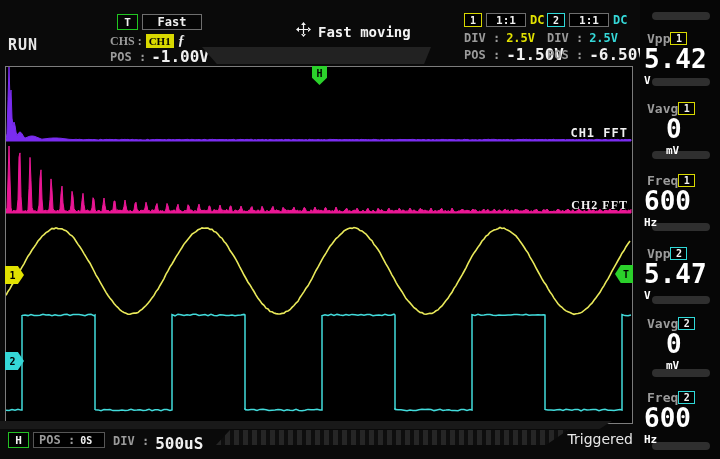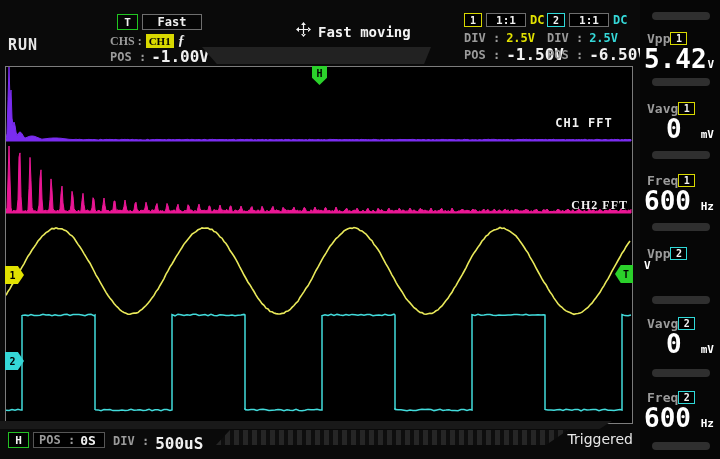--- a/index.html
+++ b/index.html
@@ -55,21 +55,21 @@
   #sidebar { position:absolute; left:640px; top:0; width:80px; height:459px; background:#060606; }
   .pill { position:absolute; left:12px; width:58px; height:8px; border-radius:4px; background:#2f2f2f; }
   .meas-label-row { position:absolute; left:7px; right:6px; display:flex;
                     justify-content:flex-start; align-items:center; }
   .meas-label { color:#9b9b9b; font-size:13px; }
   .meas-badge { width:17px; height:13px; display:flex; align-items:center; justify-content:center;
                 font-size:10px; color:#f2f2f2; background:#000; }
   .meas-badge.ch1 { border:1px solid #d8d800; }
   .meas-badge.ch2 { border:1px solid #2fd8d8; }
   .meas-value-row { position:absolute; left:4px; right:6px; display:flex;
-                    justify-content:space-between; align-items:baseline; }
+                    justify-content:space-between; align-items:baseline;flex-direction:column; }
   .meas-value { color:#fff; font-size:26px; }
   .meas-unit  { color:#fff; font-size:11px; }
 
   
   #footer { position:absolute; left:0; top:429px; width:636px; height:30px; background:#0a0a0a; }
   .bezel-strip { position:absolute; left:0; top:421px; width:612px; height:9px; background:#191919;
                  clip-path:polygon(0 0,100% 0,calc(100% - 14px) 100%,0 100%); }
   .grip { position:absolute; left:216px; top:430px; width:352px; height:15px;
           background:repeating-linear-gradient(90deg,#262626 0 5px,#0e0e0e 5px 9px);
           clip-path:polygon(14px 0,100% 0,calc(100% - 22px) 100%,0 100%); }
@@ -145,21 +145,21 @@
   </div>
 
   <div id="display"></div>
   <svg id="wave-svg" viewBox="6 67 626 356" preserveAspectRatio="none">
       <path d="M6,141L6,139.6L7,133.2L8,99.6L9,67.0L10,99.6L11,90.0L12,118.1L13,125.4L14,122.0L15,125.4L16,132.1L17,135.4L18,133.8L19,132.5L20,132.0L21,132.5L22,133.8L23,135.4L24,137.1L25,138.1L26,137.7L27,137.3L28,136.9L29,136.5L30,136.2L31,136.1L32,136.0L33,136.1L34,136.2L35,136.5L36,136.9L37,137.3L38,137.7L39,138.1L40,138.5L41,138.9L42,139.2L43,139.0L44,138.9L45,138.8L46,138.7L47,138.6L48,138.4L49,138.3L50,138.2L51,138.2L52,138.1L53,138.0L54,138.0L55,138.0L56,138.0L57,138.0L58,138.1L59,138.2L60,138.2L61,138.3L62,138.4L63,138.6L64,138.7L65,138.8L66,138.9L67,139.0L68,139.2L69,139.3L70,139.4L71,139.4L72,139.5L73,139.6L74,139.5L75,139.4L76,139.3L77,139.4L78,139.6L79,139.3L80,139.3L81,139.6L82,139.4L83,140.0L84,139.6L85,139.8L86,139.5L87,139.6L88,139.5L89,139.3L90,139.6L91,139.4L92,139.7L93,139.6L94,139.5L95,139.6L96,139.8L97,139.8L98,140.0L99,140.0L100,139.3L101,139.4L102,139.6L103,140.0L104,139.6L105,139.6L106,139.5L107,139.3L108,139.8L109,139.3L110,139.5L111,139.4L112,139.6L113,139.4L114,139.9L115,139.3L116,139.6L117,139.6L118,139.9L119,139.7L120,139.9L121,139.4L122,139.4L123,139.5L124,139.5L125,139.3L126,139.6L127,139.5L128,139.3L129,139.7L130,139.8L131,139.6L132,139.4L133,139.4L134,139.9L135,139.6L136,139.7L137,139.6L138,139.9L139,139.8L140,139.7L141,139.7L142,139.9L143,140.0L144,139.9L145,140.0L146,139.9L147,139.4L148,139.3L149,140.0L150,139.9L151,139.7L152,139.7L153,139.5L154,139.7L155,139.7L156,139.4L157,139.5L158,139.4L159,139.6L160,139.4L161,139.7L162,139.6L163,139.8L164,139.6L165,139.5L166,139.9L167,139.8L168,139.4L169,139.4L170,139.5L171,139.7L172,139.8L173,139.4L174,139.8L175,139.7L176,139.7L177,139.4L178,139.7L179,139.3L180,139.6L181,139.7L182,139.8L183,139.6L184,139.8L185,139.4L186,139.6L187,139.3L188,139.4L189,139.7L190,139.7L191,139.5L192,139.3L193,139.6L194,139.5L195,139.9L196,139.5L197,139.7L198,139.6L199,139.4L200,139.7L201,139.8L202,139.9L203,139.5L204,139.5L205,139.3L206,139.8L207,139.8L208,140.0L209,139.5L210,139.4L211,139.5L212,139.4L213,139.3L214,139.8L215,139.3L216,139.8L217,139.6L218,139.7L219,139.5L220,139.5L221,139.6L222,139.5L223,139.6L224,139.6L225,139.8L226,139.4L227,139.7L228,139.9L229,139.5L230,139.7L231,139.6L232,139.6L233,139.4L234,139.3L235,139.9L236,139.9L237,139.8L238,139.6L239,139.7L240,139.4L241,139.4L242,139.6L243,139.4L244,139.8L245,139.7L246,139.4L247,139.5L248,139.4L249,139.8L250,139.4L251,139.3L252,139.4L253,140.0L254,139.9L255,139.5L256,139.9L257,139.9L258,139.4L259,139.8L260,139.6L261,139.8L262,139.4L263,139.5L264,140.0L265,139.7L266,139.3L267,139.9L268,139.9L269,139.7L270,139.4L271,139.5L272,139.8L273,139.7L274,139.9L275,139.7L276,139.7L277,139.6L278,139.9L279,139.5L280,139.8L281,139.5L282,139.4L283,140.0L284,139.9L285,139.5L286,139.4L287,139.8L288,139.4L289,139.5L290,139.8L291,139.9L292,139.9L293,139.3L294,139.5L295,139.8L296,139.6L297,140.0L298,139.6L299,139.7L300,139.5L301,139.9L302,139.5L303,139.9L304,139.8L305,139.9L306,139.4L307,140.0L308,140.0L309,139.3L310,139.4L311,139.7L312,139.6L313,139.5L314,139.9L315,139.6L316,139.9L317,139.6L318,139.5L319,139.4L320,140.0L321,139.6L322,139.7L323,140.0L324,139.4L325,139.8L326,139.9L327,139.8L328,139.8L329,139.4L330,139.4L331,139.4L332,139.5L333,139.5L334,139.4L335,139.6L336,139.5L337,139.5L338,139.8L339,139.7L340,139.5L341,139.8L342,139.8L343,139.7L344,139.6L345,139.5L346,139.7L347,139.5L348,139.8L349,139.5L350,139.6L351,139.7L352,139.7L353,139.4L354,139.9L355,139.6L356,139.6L357,139.5L358,139.6L359,139.9L360,139.7L361,139.3L362,139.5L363,139.6L364,139.5L365,139.8L366,139.3L367,140.0L368,139.5L369,139.7L370,139.8L371,139.7L372,139.8L373,139.4L374,139.3L375,139.6L376,139.3L377,139.9L378,139.7L379,139.9L380,140.0L381,139.5L382,139.5L383,139.8L384,140.0L385,139.7L386,139.5L387,139.8L388,139.6L389,139.3L390,139.8L391,139.6L392,139.5L393,139.8L394,139.9L395,139.6L396,139.9L397,139.6L398,139.7L399,139.5L400,139.4L401,139.5L402,139.6L403,139.5L404,139.6L405,139.5L406,139.6L407,139.6L408,139.6L409,139.5L410,139.5L411,139.5L412,139.4L413,139.4L414,139.5L415,139.6L416,139.9L417,139.8L418,139.3L419,139.9L420,139.4L421,140.0L422,139.5L423,139.6L424,139.4L425,139.8L426,139.9L427,139.8L428,139.5L429,139.5L430,139.8L431,139.9L432,139.8L433,139.3L434,139.9L435,139.9L436,139.8L437,139.5L438,140.0L439,139.5L440,140.0L441,139.3L442,139.6L443,139.3L444,139.6L445,139.7L446,139.5L447,139.8L448,139.7L449,139.5L450,139.5L451,139.6L452,139.5L453,139.7L454,139.6L455,139.8L456,140.0L457,139.7L458,139.8L459,139.5L460,139.9L461,139.8L462,139.9L463,139.8L464,139.3L465,139.4L466,139.6L467,139.5L468,139.4L469,140.0L470,139.9L471,139.9L472,139.7L473,139.7L474,139.9L475,139.7L476,139.7L477,140.0L478,140.0L479,139.6L480,139.7L481,139.8L482,140.0L483,139.7L484,139.5L485,139.4L486,139.6L487,139.5L488,139.3L489,139.3L490,139.8L491,139.4L492,139.4L493,139.4L494,139.3L495,139.5L496,139.5L497,139.8L498,139.8L499,139.4L500,139.8L501,139.5L502,140.0L503,139.6L504,139.6L505,139.8L506,139.7L507,139.5L508,139.4L509,139.8L510,140.0L511,139.6L512,139.7L513,140.0L514,140.0L515,139.7L516,139.9L517,139.5L518,139.5L519,139.4L520,139.5L521,139.5L522,139.6L523,139.3L524,139.4L525,139.6L526,139.3L527,139.4L528,139.8L529,139.4L530,139.4L531,139.7L532,139.7L533,139.8L534,139.7L535,139.3L536,139.5L537,139.8L538,139.5L539,139.5L540,139.6L541,139.5L542,139.6L543,139.4L544,139.9L545,139.4L546,139.4L547,139.9L548,139.7L549,139.5L550,139.5L551,139.6L552,139.7L553,139.3L554,139.3L555,139.9L556,139.5L557,139.8L558,139.6L559,139.7L560,139.6L561,139.7L562,139.5L563,139.6L564,139.4L565,139.9L566,139.9L567,139.4L568,139.9L569,139.4L570,139.8L571,139.6L572,139.8L573,139.4L574,139.8L575,139.9L576,139.7L577,139.6L578,139.9L579,139.3L580,140.0L581,139.6L582,139.6L583,139.9L584,139.4L585,139.3L586,139.5L587,140.0L588,139.9L589,139.6L590,139.8L591,139.8L592,139.7L593,139.9L594,139.9L595,139.7L596,139.5L597,139.3L598,139.5L599,139.5L600,139.7L601,139.8L602,139.9L603,139.8L604,139.6L605,139.6L606,139.4L607,139.9L608,139.8L609,139.9L610,139.7L611,139.5L612,139.3L613,139.9L614,139.5L615,139.3L616,139.7L617,139.4L618,139.4L619,139.7L620,140.0L621,139.8L622,139.4L623,139.9L624,139.7L625,139.4L626,139.5L627,139.7L628,139.6L629,139.5L630,139.5L631,139.5L631,141Z" fill="#7a2cf0" stroke="#7a2cf0" stroke-width="1"></path>
       <path d="M6,213L6,210.8L7,207.9L8,179.0L9,146.0L10,179.0L11,207.9L12,211.8L13,210.7L14,210.5L15,210.9L16,210.8L17,210.0L18,199.2L19,156.9L20,152.9L21,196.2L22,210.9L23,211.3L24,211.0L25,211.1L26,210.6L27,211.7L28,209.4L29,188.3L30,157.4L31,180.7L32,207.5L33,210.2L34,211.2L35,210.5L36,211.4L37,211.9L38,210.2L39,205.1L40,177.7L41,169.8L42,199.0L43,211.0L44,210.7L45,210.6L46,210.0L47,211.7L48,210.0L49,210.0L50,199.5L51,178.9L52,190.2L53,208.4L54,210.8L55,210.7L56,211.4L57,210.8L58,210.2L59,211.8L60,208.8L61,193.7L62,186.1L63,202.9L64,209.6L65,211.0L66,210.9L67,211.2L68,211.9L69,210.2L70,211.0L71,205.2L72,191.3L73,196.3L74,209.0L75,210.0L76,211.6L77,211.7L78,210.5L79,210.5L80,211.7L81,210.2L82,200.5L83,193.3L84,204.4L85,210.5L86,211.0L87,209.8L88,210.6L89,211.0L90,211.3L91,210.8L92,207.9L93,197.7L94,199.5L95,209.3L96,211.7L97,211.8L98,210.2L99,210.7L100,210.8L101,211.8L102,210.7L103,204.5L104,198.0L105,205.5L106,210.6L107,210.6L108,210.6L109,210.8L110,211.8L111,210.4L112,210.4L113,209.3L114,201.1L115,201.1L116,209.3L117,210.4L118,209.7L119,211.2L120,209.8L121,211.1L122,210.2L123,210.4L124,206.4L125,200.0L126,205.6L127,210.8L128,210.5L129,211.5L130,210.3L131,211.2L132,211.8L133,210.7L134,210.1L135,203.4L136,202.2L137,209.2L138,210.2L139,212.0L140,211.0L141,210.0L142,210.6L143,210.3L144,210.5L145,208.0L146,202.2L147,205.9L148,211.1L149,210.1L150,211.8L151,211.8L152,209.6L153,210.5L154,210.3L155,210.0L156,205.6L157,203.5L158,209.2L159,211.6L160,210.6L161,211.1L162,211.0L163,210.7L164,211.9L165,211.7L166,209.0L167,203.4L168,205.9L169,210.3L170,211.0L171,211.2L172,210.6L173,211.1L174,209.7L175,211.3L176,210.9L177,206.9L178,204.2L179,209.1L180,210.7L181,210.5L182,212.0L183,211.7L184,211.6L185,210.0L186,211.7L187,209.7L188,204.7L189,206.0L190,210.0L191,210.2L192,210.1L193,211.8L194,211.8L195,210.2L196,211.5L197,211.3L198,207.4L199,204.1L200,208.5L201,210.5L202,210.3L203,210.6L204,210.2L205,210.3L206,211.1L207,210.2L208,210.4L209,205.9L210,206.3L211,210.5L212,211.9L213,210.6L214,209.7L215,209.9L216,210.8L217,209.9L218,211.6L219,208.5L220,205.0L221,208.5L222,209.6L223,211.7L224,209.9L225,210.9L226,209.8L227,209.6L228,211.1L229,210.7L230,206.3L231,205.9L232,210.4L233,211.8L234,211.8L235,209.8L236,210.7L237,210.6L238,211.4L239,209.8L240,209.4L241,206.0L242,208.6L243,211.5L244,210.9L245,211.1L246,211.7L247,211.1L248,211.7L249,209.8L250,210.6L251,207.5L252,206.5L253,210.3L254,210.6L255,210.7L256,211.4L257,210.8L258,209.7L259,211.3L260,210.9L261,209.8L262,206.2L263,208.2L264,210.5L265,211.9L266,211.8L267,210.2L268,211.6L269,211.5L270,211.0L271,210.1L272,207.9L273,206.3L274,210.0L275,211.1L276,210.2L277,209.8L278,211.2L279,210.3L280,211.8L281,211.7L282,210.5L283,207.3L284,208.4L285,209.8L286,209.8L287,211.7L288,209.8L289,211.1L290,210.3L291,210.6L292,210.1L293,209.0L294,207.1L295,210.0L296,211.2L297,210.3L298,210.3L299,211.9L300,210.3L301,211.7L302,211.0L303,210.2L304,207.5L305,208.1L306,210.2L307,211.7L308,211.8L309,211.6L310,212.0L311,209.7L312,211.4L313,210.4L314,209.3L315,207.0L316,209.7L317,210.2L318,210.5L319,209.7L320,210.7L321,210.1L322,210.7L323,211.1L324,211.0L325,207.8L326,207.8L327,210.7L328,210.9L329,210.4L330,210.7L331,211.5L332,210.4L333,211.3L334,211.3L335,209.7L336,207.0L337,209.3L338,211.6L339,210.6L340,210.9L341,211.5L342,211.8L343,211.9L344,211.1L345,209.8L346,208.9L347,208.4L348,211.0L349,211.2L350,210.5L351,212.0L352,211.1L353,210.7L354,210.1L355,210.3L356,210.4L357,208.1L358,209.6L359,211.6L360,211.8L361,211.7L362,211.5L363,210.0L364,211.6L365,211.7L366,211.5L367,209.2L368,208.2L369,210.8L370,211.1L371,212.0L372,211.5L373,210.1L374,210.9L375,212.0L376,211.9L377,210.6L378,208.2L379,209.3L380,211.5L381,209.9L382,209.8L383,211.4L384,211.2L385,211.7L386,211.6L387,211.6L388,209.4L389,208.1L390,210.1L391,211.1L392,209.9L393,210.9L394,211.3L395,210.5L396,210.4L397,210.4L398,210.9L399,208.3L400,209.0L401,211.0L402,211.0L403,209.7L404,211.3L405,210.5L406,211.8L407,210.5L408,211.7L409,209.7L410,208.0L411,210.1L412,210.2L413,211.5L414,209.7L415,211.0L416,211.1L417,211.5L418,211.9L419,209.9L420,208.5L421,208.8L422,209.9L423,209.9L424,211.6L425,209.8L426,211.0L427,210.7L428,211.2L429,211.2L430,210.0L431,208.0L432,210.0L433,211.8L434,211.3L435,210.5L436,210.9L437,211.4L438,210.7L439,210.5L440,210.2L441,208.8L442,208.5L443,211.0L444,211.7L445,210.3L446,211.2L447,211.6L448,210.5L449,211.4L450,211.6L451,210.3L452,208.0L453,209.7L454,211.4L455,212.0L456,211.8L457,211.9L458,211.2L459,210.8L460,211.2L461,209.7L462,209.8L463,209.2L464,211.2L465,210.4L466,211.0L467,209.9L468,211.1L469,210.2L470,211.6L471,211.4L472,209.8L473,209.1L474,210.1L475,209.9L476,209.9L477,211.4L478,212.0L479,211.6L480,210.8L481,211.9L482,210.4L483,210.0L484,209.1L485,210.7L486,211.5L487,209.8L488,209.7L489,210.4L490,211.7L491,211.2L492,211.3L493,210.8L494,209.2L495,209.7L496,211.6L497,211.3L498,211.1L499,209.7L500,210.6L501,210.9L502,211.6L503,210.5L504,210.2L505,209.0L506,209.8L507,210.9L508,209.7L509,211.7L510,211.4L511,210.6L512,210.1L513,211.2L514,211.2L515,209.3L516,209.7L517,210.0L518,209.9L519,211.3L520,210.9L521,211.0L522,211.0L523,211.0L524,210.3L525,210.4L526,209.0L527,210.6L528,209.7L529,211.6L530,212.0L531,210.6L532,211.5L533,212.0L534,210.0L535,210.3L536,209.5L537,209.5L538,211.4L539,211.8L540,211.6L541,211.9L542,212.0L543,209.8L544,209.9L545,210.1L546,210.4L547,209.0L548,210.1L549,211.4L550,211.9L551,211.1L552,211.7L553,211.3L554,211.0L555,211.3L556,211.5L557,209.7L558,209.3L559,209.9L560,210.3L561,211.7L562,210.8L563,210.4L564,212.0L565,211.1L566,210.3L567,210.0L568,209.0L569,210.2L570,210.9L571,211.5L572,210.6L573,209.7L574,211.5L575,211.8L576,211.2L577,210.8L578,209.9L579,209.2L580,209.7L581,211.0L582,211.1L583,211.7L584,210.3L585,211.0L586,211.4L587,211.7L588,211.0L589,209.1L590,210.0L591,210.6L592,211.1L593,209.9L594,210.0L595,211.7L596,211.1L597,211.0L598,211.3L599,210.1L600,209.1L601,210.9L602,210.6L603,211.8L604,210.8L605,210.5L606,210.2L607,210.8L608,210.8L609,209.7L610,209.2L611,209.8L612,211.0L613,210.2L614,210.6L615,210.2L616,210.8L617,210.3L618,212.0L619,211.3L620,210.3L621,209.0L622,210.7L623,210.4L624,210.6L625,210.4L626,210.0L627,212.0L628,210.2L629,210.1L630,210.7L631,209.4L631,213Z" fill="#ea1694" stroke="#ea1694" stroke-width="1"></path>
       <path d="M6,295.3L8,291.4L10,288.7L12,284.8L14,282.2L16,278.2L18,274.6L20,270.6L22,267.1L24,263.8L26,259.8L28,256.2L30,253.5L32,250.0L34,247.3L36,244.4L38,241.0L40,238.9L42,236.2L44,234.6L46,232.6L48,231.5L50,229.9L52,228.4L54,228.8L56,227.8L58,228.6L60,228.7L62,228.9L64,230.1L66,230.7L68,232.4L70,234.7L72,235.8L74,238.1L76,241.2L78,244.4L80,247.0L82,250.2L84,253.6L86,256.8L88,260.3L90,263.2L92,267.2L94,271.0L96,275.1L98,278.2L100,281.8L102,285.3L104,288.8L106,292.3L108,295.5L110,298.2L112,300.6L114,303.5L116,305.8L118,307.6L120,310.0L122,311.4L124,312.4L126,313.2L128,314.2L130,314.3L132,313.4L134,313.1L136,313.1L138,312.6L140,310.7L142,309.4L144,307.4L146,305.5L148,303.3L150,300.8L152,297.9L154,295.4L156,291.6L158,289.3L160,285.5L162,282.1L164,278.6L166,274.1L168,270.9L170,266.9L172,264.0L174,260.5L176,256.8L178,253.9L180,250.6L182,247.5L184,244.1L186,241.7L188,239.3L190,236.8L192,234.2L194,232.8L196,231.6L198,229.8L200,229.1L202,227.9L204,228.2L206,228.1L208,228.1L210,229.4L212,229.3L214,231.5L216,232.1L218,234.3L220,236.9L222,238.2L224,241.5L226,243.5L228,246.7L230,250.6L232,253.3L234,256.3L236,259.6L238,263.3L240,267.5L242,271.2L244,275.0L246,278.5L248,282.2L250,284.9L252,288.3L254,291.5L256,295.2L258,298.2L260,300.8L262,303.6L264,305.4L266,308.2L268,308.9L270,311.5L272,311.7L274,312.9L276,313.6L278,313.9L280,314.0L282,313.4L284,313.2L286,311.5L288,310.9L290,309.7L292,307.4L294,305.5L296,303.1L298,301.3L300,297.5L302,294.6L304,291.6L306,288.3L308,285.8L310,282.2L312,278.7L314,274.5L316,270.5L318,267.2L320,263.4L322,259.7L324,256.2L326,253.2L328,249.7L330,246.3L332,244.0L334,241.2L336,238.6L338,237.0L340,234.9L342,233.1L344,230.9L346,229.7L348,228.7L350,228.0L352,228.4L354,227.5L356,228.0L358,228.8L360,230.5L362,230.9L364,232.7L366,234.0L368,236.5L370,239.1L372,240.7L374,244.6L376,246.7L378,249.5L380,252.7L382,256.6L384,260.4L386,264.2L388,267.4L390,271.1L392,275.1L394,278.4L396,282.3L398,285.8L400,288.8L402,291.7L404,295.2L406,298.6L408,300.8L410,302.9L412,305.2L414,307.7L416,309.0L418,311.0L420,312.5L422,312.6L424,314.0L426,314.2L428,313.7L430,313.3L432,313.5L434,312.4L436,310.8L438,309.9L440,307.5L442,306.0L444,303.2L446,300.6L448,298.3L450,294.9L452,292.2L454,288.4L456,285.6L458,281.8L460,278.5L462,275.2L464,271.5L466,267.8L468,263.6L470,259.8L472,256.1L474,252.9L476,250.2L478,247.1L480,244.5L482,241.0L484,239.0L486,236.1L488,234.8L490,232.3L492,231.1L494,230.0L496,229.4L498,228.7L500,227.5L502,228.5L504,228.0L506,229.4L508,230.3L510,231.4L512,232.9L514,234.3L516,235.9L518,238.4L520,241.3L522,244.0L524,247.0L526,250.2L528,252.8L530,257.1L532,260.4L534,263.9L536,267.8L538,271.5L540,275.2L542,278.9L544,282.2L546,284.8L548,288.6L550,292.0L552,294.6L554,298.1L556,300.9L558,303.7L560,305.9L562,307.3L564,309.5L566,310.9L568,311.7L570,312.5L572,313.5L574,314.3L576,313.7L578,313.5L580,313.1L582,312.1L584,310.5L586,308.9L588,307.5L590,305.0L592,303.1L594,300.3L596,297.8L598,294.9L600,292.3L602,288.6L604,285.6L606,281.8L608,278.9L610,275.2L612,271.2L614,267.7L616,264.1L618,260.5L620,257.0L622,253.2L624,250.6L626,246.7L628,243.8L630,241.1" fill="none" stroke="#e9e95a" stroke-width="1.6"></path>
       <path d="M6,410.3L9,410.4L12,409.6L15,410.2L18,409.3L21,410.1L22,410L22,315L22,315.4L25,314.9L28,315.6L31,314.6L34,315.4L37,315.4L40,315.3L43,314.2L46,314.9L49,314.7L52,315.6L55,314.7L58,315.4L61,315.4L64,314.6L67,314.2L70,315.5L73,314.5L76,314.6L79,314.4L82,315.0L85,315.8L88,314.6L91,314.3L94,315.6L95,315L95,410L95,409.7L98,409.9L101,410.8L104,409.6L107,409.8L110,409.5L113,410.6L116,410.4L119,410.6L122,410.0L125,410.5L128,410.2L131,409.4L134,410.2L137,410.1L140,409.7L143,410.4L146,410.2L149,409.2L152,410.7L155,409.7L158,409.8L161,410.6L164,409.6L167,409.5L170,410.5L172,410L172,315L172,314.6L175,315.8L178,314.2L181,314.8L184,315.4L187,314.7L190,315.3L193,314.3L196,314.3L199,315.4L202,315.0L205,314.6L208,315.7L211,314.3L214,315.4L217,315.7L220,314.7L223,315.1L226,315.6L229,315.6L232,315.1L235,315.7L238,315.3L241,315.1L244,314.4L245,315L245,410L245,409.7L248,410.0L251,409.4L254,409.6L257,410.4L260,409.4L263,409.3L266,409.7L269,410.5L272,410.2L275,409.9L278,409.4L281,409.7L284,410.7L287,409.7L290,410.3L293,410.4L296,409.4L299,410.5L302,410.7L305,410.2L308,409.4L311,409.8L314,409.8L317,409.3L320,409.9L322,410L322,315L322,315.7L325,314.7L328,315.4L331,314.3L334,315.5L337,314.4L340,315.0L343,315.5L346,314.5L349,315.2L352,314.4L355,314.8L358,315.3L361,314.6L364,315.3L367,314.6L370,314.6L373,315.8L376,315.2L379,314.9L382,315.4L385,314.3L388,315.2L391,315.2L394,314.2L395,315L395,410L395,409.4L398,409.7L401,409.7L404,410.2L407,410.7L410,410.1L413,410.6L416,410.4L419,409.7L422,409.3L425,409.5L428,409.3L431,409.6L434,410.6L437,409.9L440,409.3L443,410.4L446,410.1L449,409.7L452,410.6L455,410.4L458,410.8L461,409.5L464,409.6L467,410.5L470,409.6L472,410L472,315L472,314.7L475,315.4L478,314.2L481,315.3L484,315.0L487,314.6L490,314.6L493,315.3L496,315.5L499,315.1L502,315.2L505,315.3L508,314.9L511,315.1L514,314.5L517,314.4L520,314.8L523,315.0L526,314.3L529,315.2L532,314.9L535,314.9L538,314.8L541,315.0L544,314.8L545,315L545,410L545,409.6L548,409.9L551,410.0L554,410.3L557,409.8L560,409.6L563,410.5L566,409.3L569,409.8L572,410.3L575,409.4L578,409.4L581,410.8L584,409.3L587,410.0L590,409.8L593,409.4L596,409.5L599,410.8L602,409.8L605,409.2L608,410.2L611,410.3L614,410.4L617,410.0L620,409.6L622,410L622,315L622,314.5L625,315.6L628,315.7L631,315.0" fill="none" stroke="#42dbdb" stroke-width="1.5"></path>
     </svg>
 
-  <div class="fft-label" style="top:116px;text-align:center;">CH1 FFT</div>
+  <div class="fft-label" style="top:126px;">CH1 FFT</div>
   <div class="fft-label" style="top:198px;font-family:Liberation Serif, serif;">CH2 FFT</div>
 
   <div class="marker m-down  m-green" style="left:312px; top:66px;">H</div>
   <div class="marker m-left  m-green" style="left:615px; top:265px;">T</div>
   <div class="marker m-right m-yellow" style="left:5px;   top:266px;">1</div>
   <div class="marker m-right m-cyan" style="left:5px;   top:352px;">2</div>
 
   <div id="sidebar">
     <div class="pill" style="top:12px;"></div>
     <div class="pill" style="top:78px;"></div>
@@ -194,20 +194,21 @@
     <div class="meas-value-row" style="top:186px;">
       <span class="meas-value">600</span>
       <span class="meas-unit">Hz</span>
     </div>
 
     <div class="meas-label-row" style="top:246px;">
       <span class="meas-label">Vpp</span>
       <span class="meas-badge ch2">2</span>
     </div>
     <div class="meas-value-row" style="top:259px;">
+      <span class="meas-value">5.47</span>
       <span class="meas-unit">V</span>
     </div>
 
     <div class="meas-label-row" style="top:316px;">
       <span class="meas-label">Vavg</span>
       <span class="meas-badge ch2">2</span>
     </div>
     <div class="meas-value-row" style="top:329px;">
       <span class="meas-value" style="margin-left:22px;">0</span>
       <span class="meas-unit">mV</span>
@@ -222,21 +223,21 @@
       <span class="meas-unit">Hz</span>
     </div>
   </div>
 
   <div class="bezel-strip"></div>
   <div id="footer"></div>
   <div class="grip"></div>
   <div class="h-box">H</div>
   <div class="pos-box">
     <span class="lbl">POS :</span>
-    <span class="val-w" style="font-size:13px;">0S</span>
+    <span class="val-w" style="font-size:10px;">0S</span>
   </div>
   <div class="div-row">
     <span class="lbl">DIV :</span>
     <span class="val-w">500uS</span>
   </div>
   <div class="triggered">Triggered</div>
 
 </div>
 
 </body></html>

